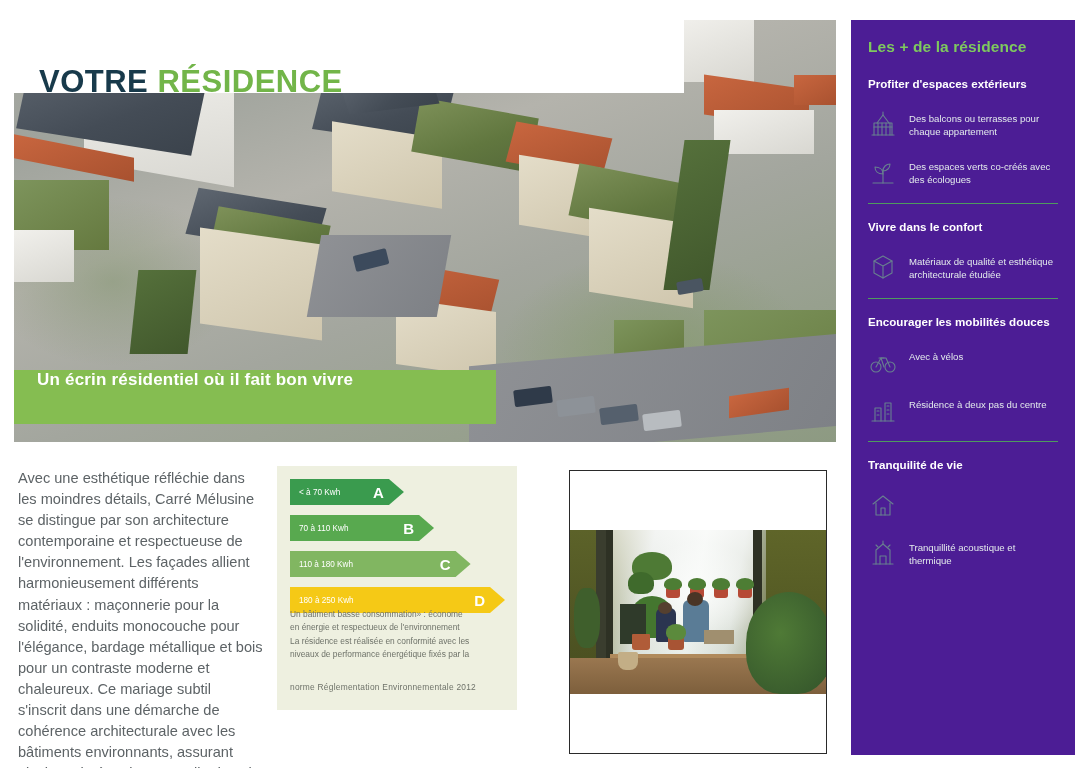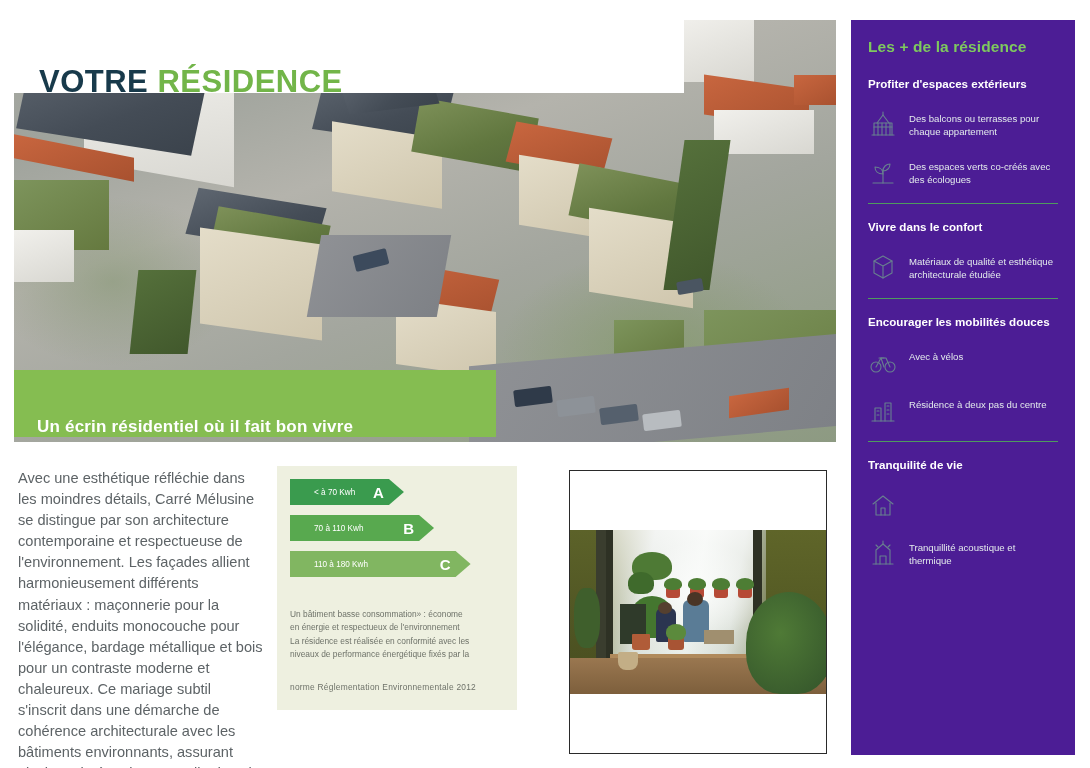--- a/index.html
+++ b/index.html
@@ -55,23 +55,23 @@
   }
   .hero-title {
     position:absolute; left:25px; top:44px;
     font-size: 31px; font-weight: 700; letter-spacing:.5px;
     color:#183a4b; z-index: 9; white-space:nowrap;
   }
   .hero-title .accent { color:#72b549; }
 
   .hero-banner {
     position:absolute; left:0; top:350px;
-    width: 482px; height: 67px;
+    width: 482px; height: 54px;
     background: #85bd51; z-index: 9;
-    display:flex; align-items:flex-end;
+    display:flex; align-items:flex-start;
   }
   .hero-banner span {
     color:#ffffff; font-size:17px; font-weight:700;
     padding-left: 23px; letter-spacing:.2px;
   }
 
   
   .body-col {
     position:absolute; left:18px; top:468px;
     width: 245px; height: 300px;
@@ -89,21 +89,21 @@
     background:#eef0e0;
   }
   .dpe-bars { position:absolute; left:13px; top:13px; width:215px; }
   .bar-row { position:relative; height:26px; margin-bottom:10px; }
   .bar {
     position:absolute; left:0; top:0; height:26px;
     display:flex; align-items:center;
     clip-path: polygon(0 0, calc(100% - 15px) 0, 100% 50%, calc(100% - 15px) 100%, 0 100%);
   }
   .bar .kwh {
-    color:#ffffff; font-size:8.2px; padding-left:24px;
+    color:#ffffff; font-size:8.2px; padding-left:9px;
     white-space:nowrap; font-weight:400;
   }
   .bar .grade {
     position:absolute; right:20px; top:50%;
     transform:translateY(-50%);
     color:#ffffff; font-size:15px; font-weight:700;
   }
   .dpe-note {
     position:absolute; left:13px; top:142px; width:218px;
     font-size:8.4px; line-height:13.4px; color:#6e7269;
@@ -255,20 +255,26 @@
         <div class="bar-row">
           <div class="bar" style="width:67%;background:#58a94f;">
             <span class="kwh">70 à 110 Kwh</span>
             <span class="grade">B</span>
           </div>
         </div>
         <div class="bar-row">
           <div class="bar" style="width:84%;background:#81b661;">
             <span class="kwh">110 à 180 Kwh</span>
             <span class="grade">C</span>
+          </div>
+        </div>
+        <div class="bar-row">
+          <div class="bar" style="width:100%;background:#f5c916;">
+            <span class="kwh">180 à 250 Kwh</span>
+            <span class="grade">D</span>
           </div>
         </div>
       </div>
     <div class="dpe-note" id="dpe-note">
         <div>Un bâtiment basse consommation» : économe</div>
         <div>en énergie et respectueux de l'environnement</div>
         <div>La résidence est réalisée en conformité avec les</div>
         <div>niveaux de performance énergétique fixés par la</div>
         <span class="norm">norme Réglementation Environnementale 2012</span>
       </div>

